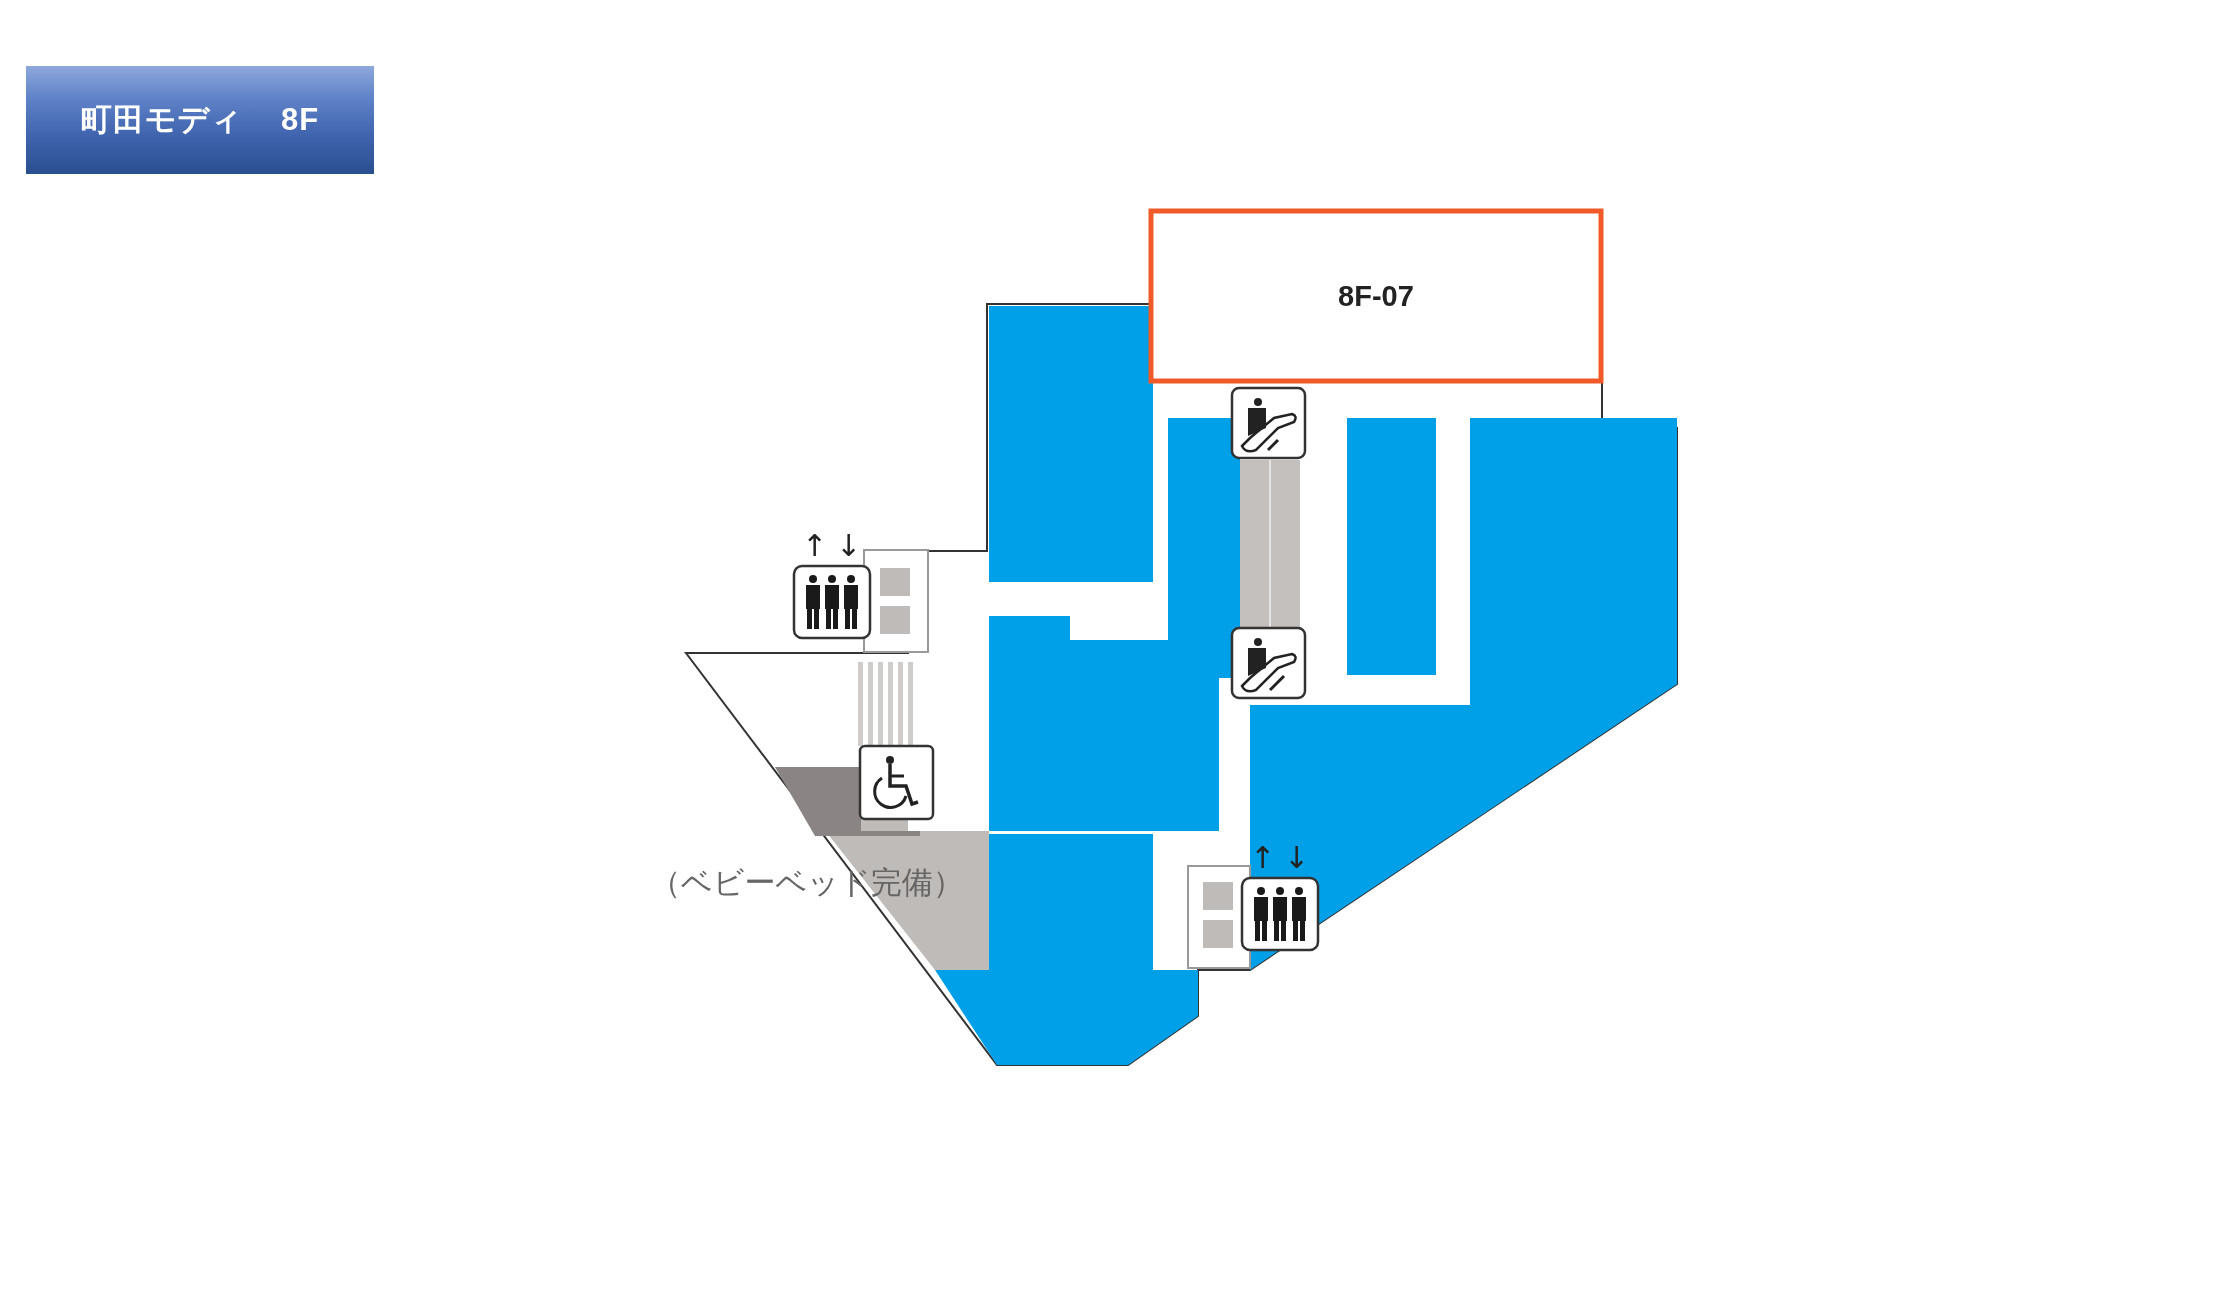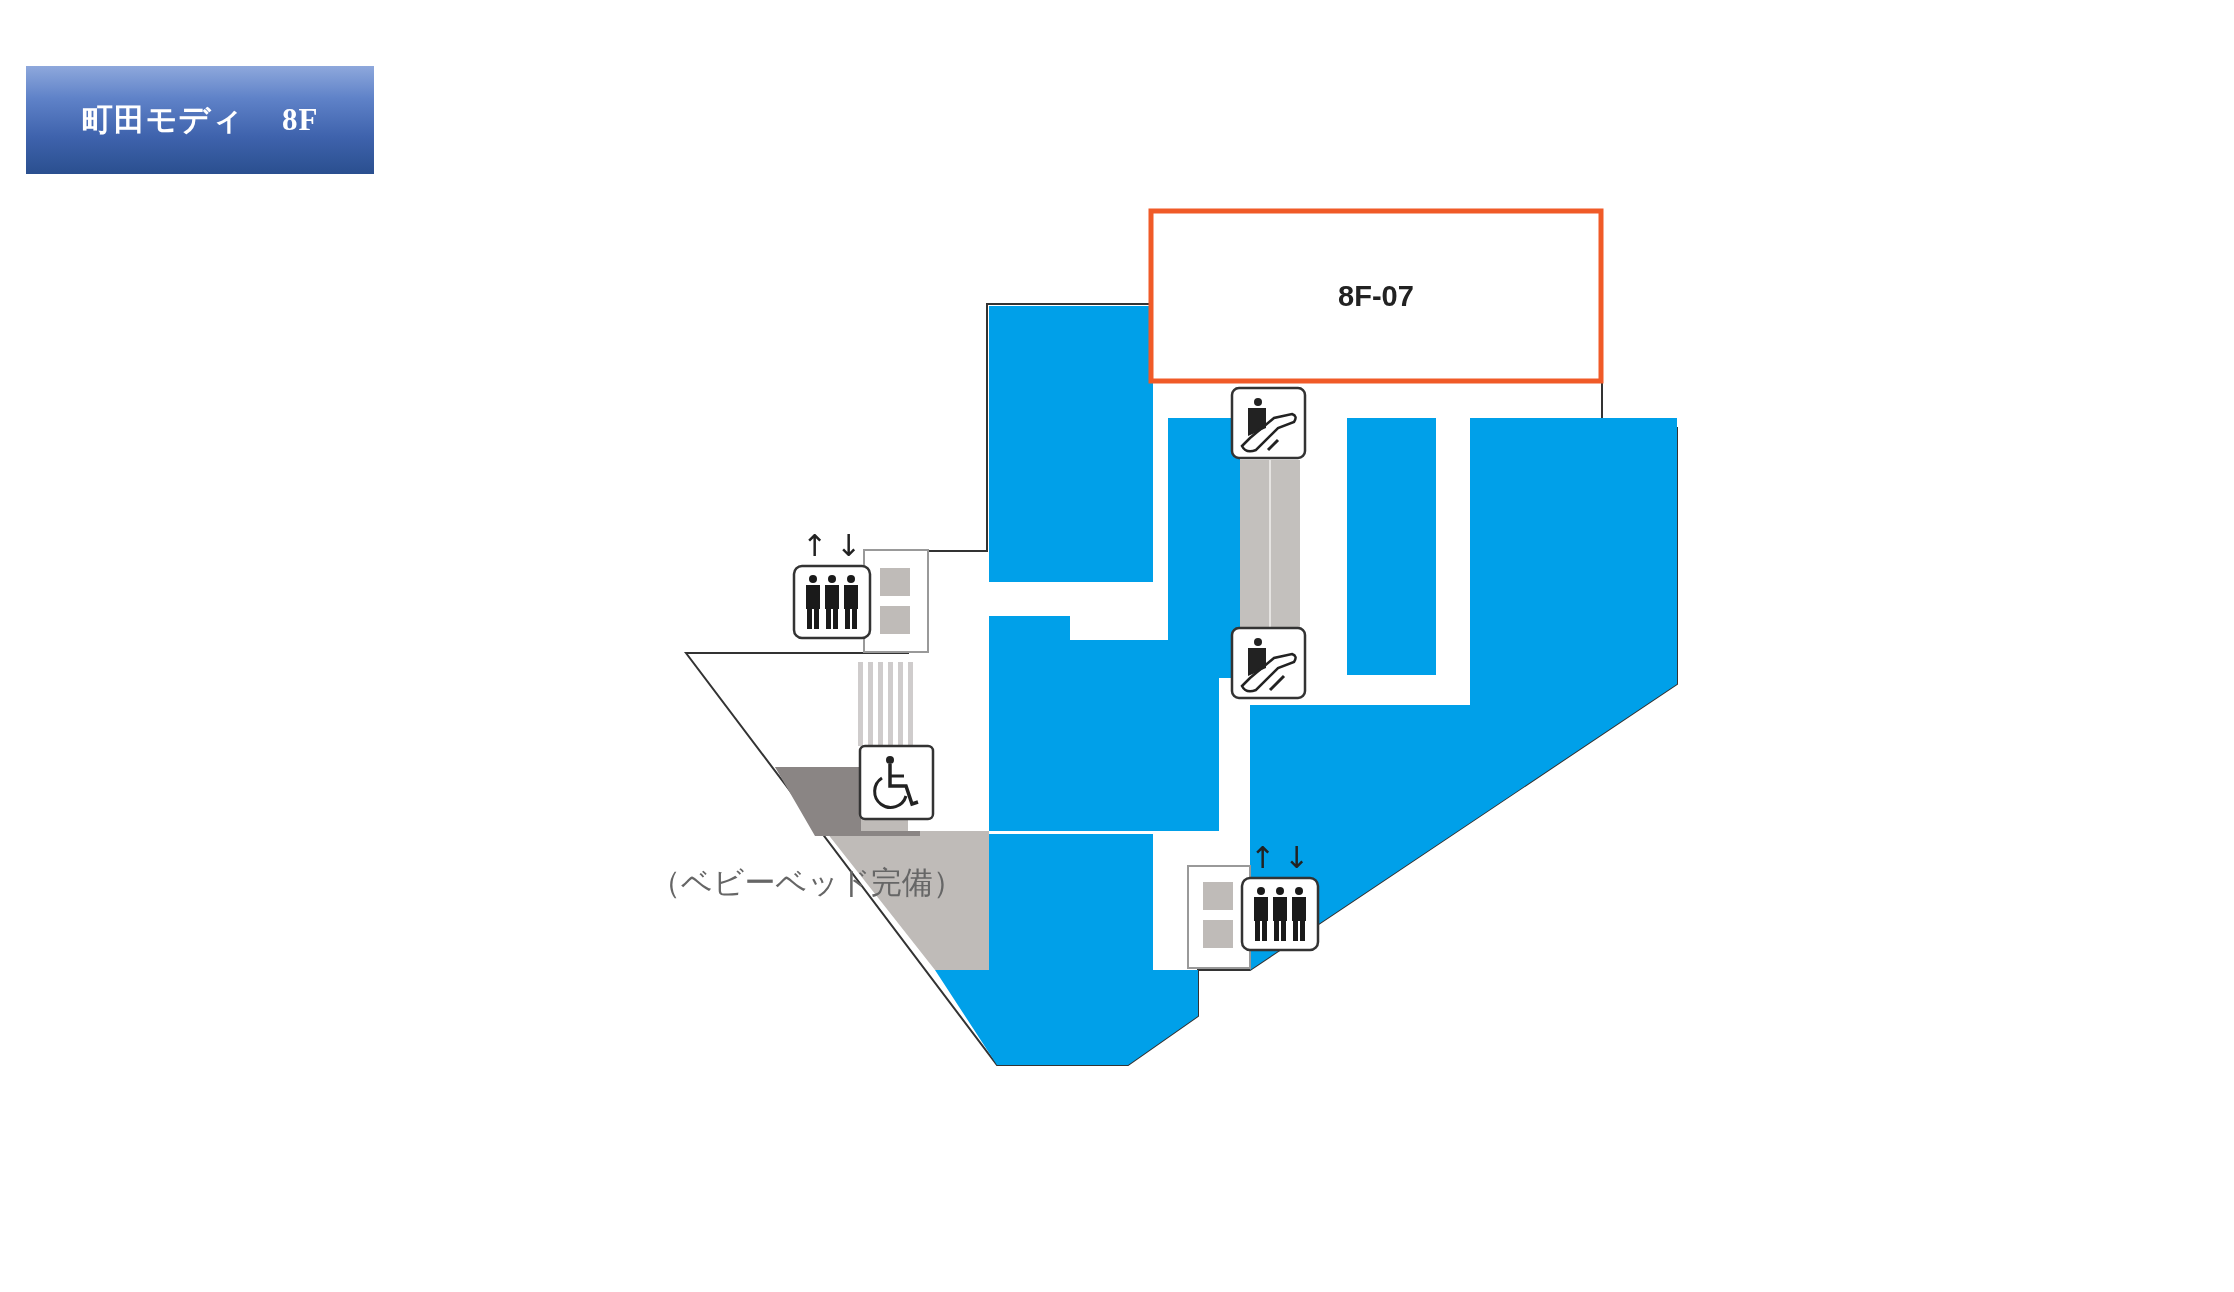--- a/index.html
+++ b/index.html
@@ -5,21 +5,21 @@
   html, body { margin:0; padding:0; background:#ffffff; }
   body { width:2234px; height:1292px; position:relative; overflow:hidden; font-family:"DejaVu Sans", sans-serif; }
   .title-bar {
     position:absolute; left:26px; top:19px; width:348px; height:108px;
     background:linear-gradient(to bottom,#8ea8dc 0%,#5f82c8 30%,#3f63ad 65%,#2a4f8f 100%);
     color:#ffffff; font-weight:bold; font-size:31px;
     display:flex; align-items:center; justify-content:center; box-sizing:border-box;
     letter-spacing:1px;
     margin-top:47px;
   }
-  .title-bar .floor { margin-left:38px; font-family:Liberation Serif, serif; }
+  .title-bar .floor { margin-left:38px; font-family:Liberation Sans, sans-serif; }
   svg.map { position:absolute; left:0; top:0; }
   .unit-label { font-family:"Liberation Sans", sans-serif; font-weight:bold; font-size:29px; fill:#222; }
   .note-label { font-family:"DejaVu Sans", sans-serif; font-size:31px; fill:#666; }
 </style>
 </head>
 <body>
 
 <div class="title-bar">
   <span>町田モディ</span>
   <span class="floor">8F</span>

